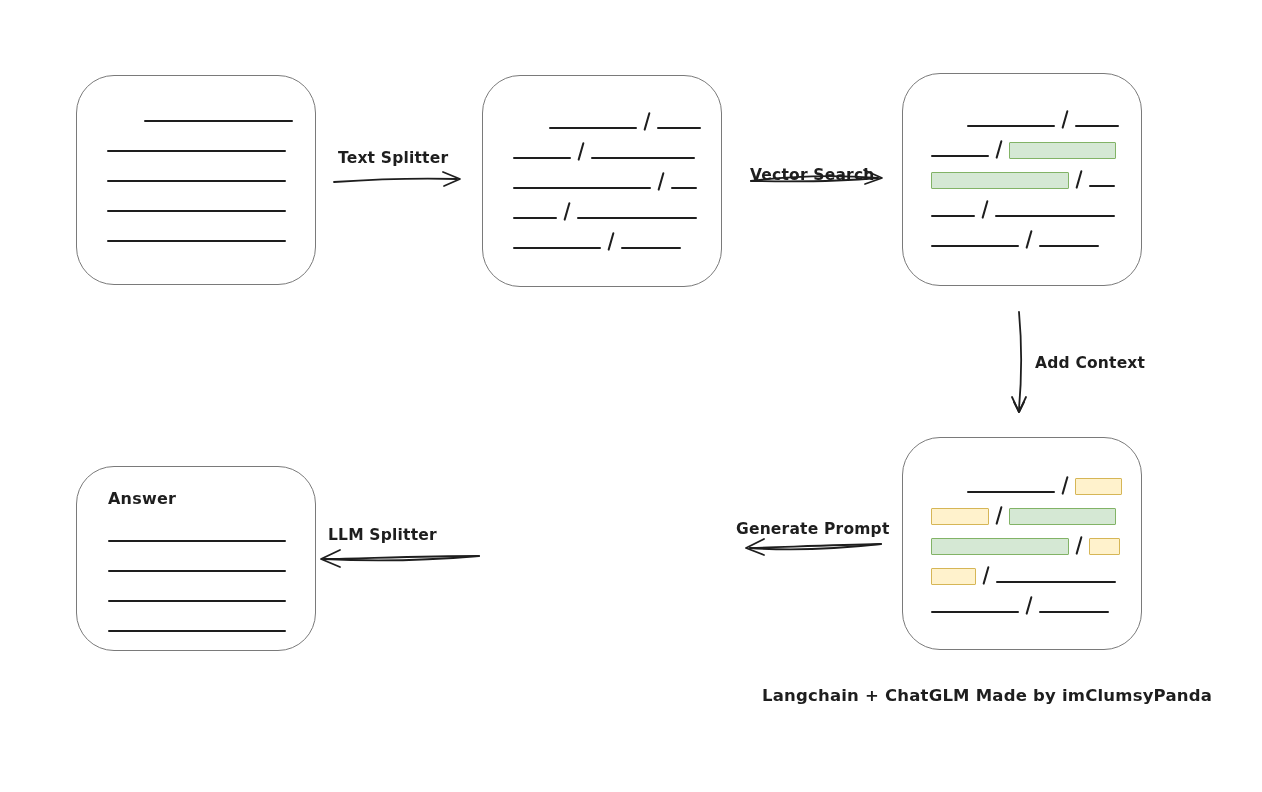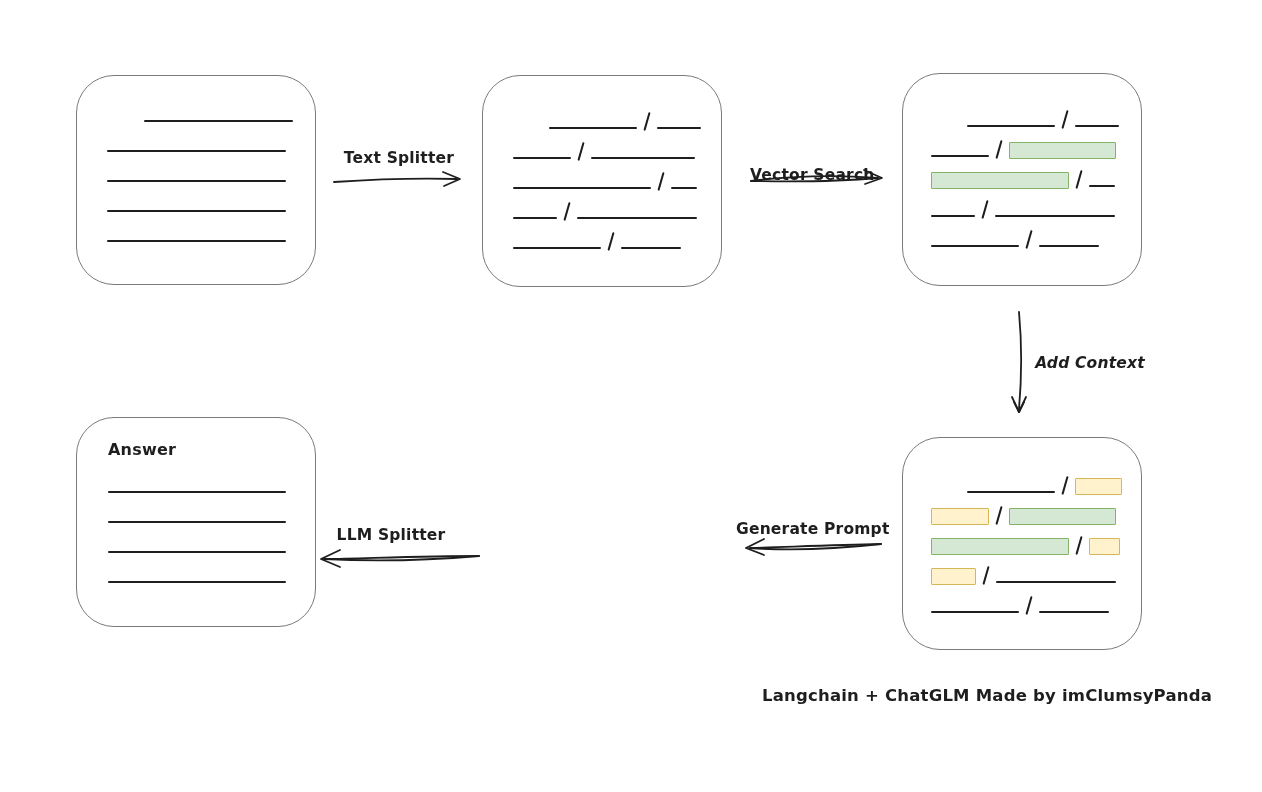--- a/index.html
+++ b/index.html
@@ -12,21 +12,21 @@
     box-sizing:border-box;
   }
   .seg-rows{position:absolute;display:flex;flex-direction:column;}
   .seg-row{height:30px;display:flex;align-items:flex-end;gap:7px;}
   .seg-line{height:0;border-top:2px solid var(--line-color,#1e1e1e);margin-bottom:2px;border-radius:2px;}
   .seg-sp{height:1px;}
   .seg-slash{width:2.2px;height:19px;background:var(--line-color,#1e1e1e);transform:rotate(16deg);border-radius:2px;margin:0 2px 0 2px;}
   .seg-bar{height:17px;border:1.6px solid;box-sizing:border-box;border-radius:1px;}
   .flow-label{
     position:absolute;font-size:15.5px;font-weight:600;letter-spacing:.2px;
-    text-align:center;white-space:nowrap;color:#1e1e1e;
+    white-space:nowrap;color:#1e1e1e;
   }
   .box-label{
     position:absolute;font-size:16px;font-weight:600;letter-spacing:.2px;
     white-space:nowrap;color:#1e1e1e;
   }
   .caption{
     position:absolute;font-size:16.5px;font-weight:600;letter-spacing:.2px;
     text-align:center;white-space:nowrap;color:#1e1e1e;
   }
   svg.arrow-layer{position:absolute;left:0;top:0;pointer-events:none;}
@@ -147,41 +147,41 @@
         </div>
         <div class="seg-row">
           <div class="seg-line" style="width: 88px;"></div>
           <div class="seg-slash"></div>
           <div class="seg-line" style="width: 70px;"></div>
         </div>
       </div>
   </div>
 
 
-  <div class="node-box" style="left:76px;top:417px;width:240px;height:210px;">
+  <div class="node-box" style="left:76px;top:466px;width:240px;height:185px;">
     <div class="box-label" style="left:31px;top:22px;">Answer</div>
     <div class="seg-rows" style="left:31px;top:47px;">
         <div class="seg-row">
           <div class="seg-line" style="width: 178px;"></div>
         </div>
         <div class="seg-row">
           <div class="seg-line" style="width: 178px;"></div>
         </div>
         <div class="seg-row">
           <div class="seg-line" style="width: 178px;"></div>
         </div>
         <div class="seg-row">
           <div class="seg-line" style="width: 178px;"></div>
         </div>
       </div>
   </div>
 
   <div class="flow-label" style="left:338px;top:149px;width:122px;">Text Splitter</div>
   <div class="flow-label" style="left:750px;top:166px;width:124px;">Vector Search</div>
-  <div class="flow-label" style="left:1035px;top:354px;width:110px;text-align:center;font-style:italic;">Add Context</div>
+  <div class="flow-label" style="left:1035px;top:354px;width:110px;text-align:center;">Add Context</div>
   <div class="flow-label" style="left:736px;top:520px;width:148px;">Generate Prompt</div>
   <div class="flow-label" style="left:328px;top:526px;width:126px;">LLM Splitter</div>
 
   <div class="caption" style="left:762px;top:686px;width:440px;">Langchain + ChatGLM Made by imClumsyPanda</div>
 
   <svg class="arrow-layer" width="1262" height="792" viewBox="0 0 1262 792">
     <g>
       <path d="M334,182 C378,179 420,178 457,179"></path>
       <polyline points="443,172 460,179 444,186"></polyline>
     </g>

